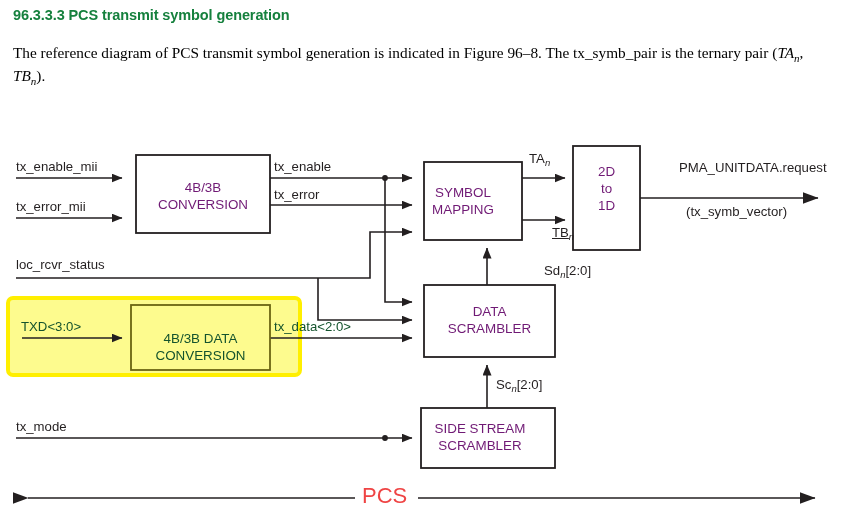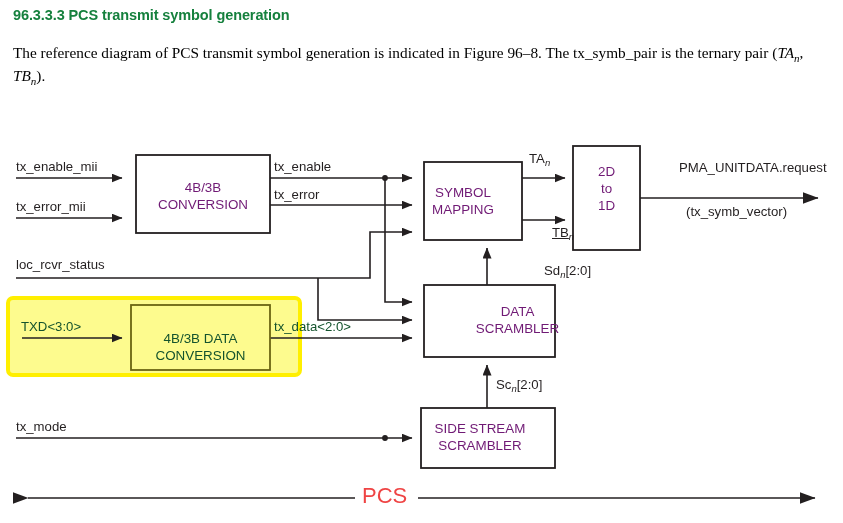--- a/index.html
+++ b/index.html
@@ -172,21 +172,21 @@
 
 <div class="blocklbl" style="left:136px; top:179px; width:134px;">4B/3B
 CONVERSION</div>
 <div class="blocklbl hl-text" style="left:131px; top:320px; width:139px;margin-top:10px;">4B/3B DATA
 CONVERSION</div>
 <div class="blocklbl" style="left:424px; top:184px; width:78px;">SYMBOL
 MAPPING</div>
 <div class="blocklbl" style="left:573px; top:163px; width:67px;">2D
 to
 1D</div>
-<div class="blocklbl" style="left:424px; top:303px; width:131px;padding-left:28px;">DATA
+<div class="blocklbl" style="left:424px; top:303px; width:131px;">DATA
 SCRAMBLER</div>
 <div class="blocklbl" style="left:421px; top:420px; width:118px;">SIDE STREAM
 SCRAMBLER</div>
 
 <div class="lbl" style="left:529px; top:152px;"><span>TA</span><span class="sub">n</span></div>
 <div class="lbl" style="left:552px; top:226px;text-decoration:underline;"><span>TB</span><span class="sub">n</span></div>
 
 <div class="lbl" style="left:496px; top:264px;margin-left:48px;"><span>Sd</span><span class="sub">n</span><span>[2:0]</span></div>
 <div class="lbl" style="left:496px; top:378px;"><span>Sc</span><span class="sub">n</span><span>[2:0]</span></div>
 

